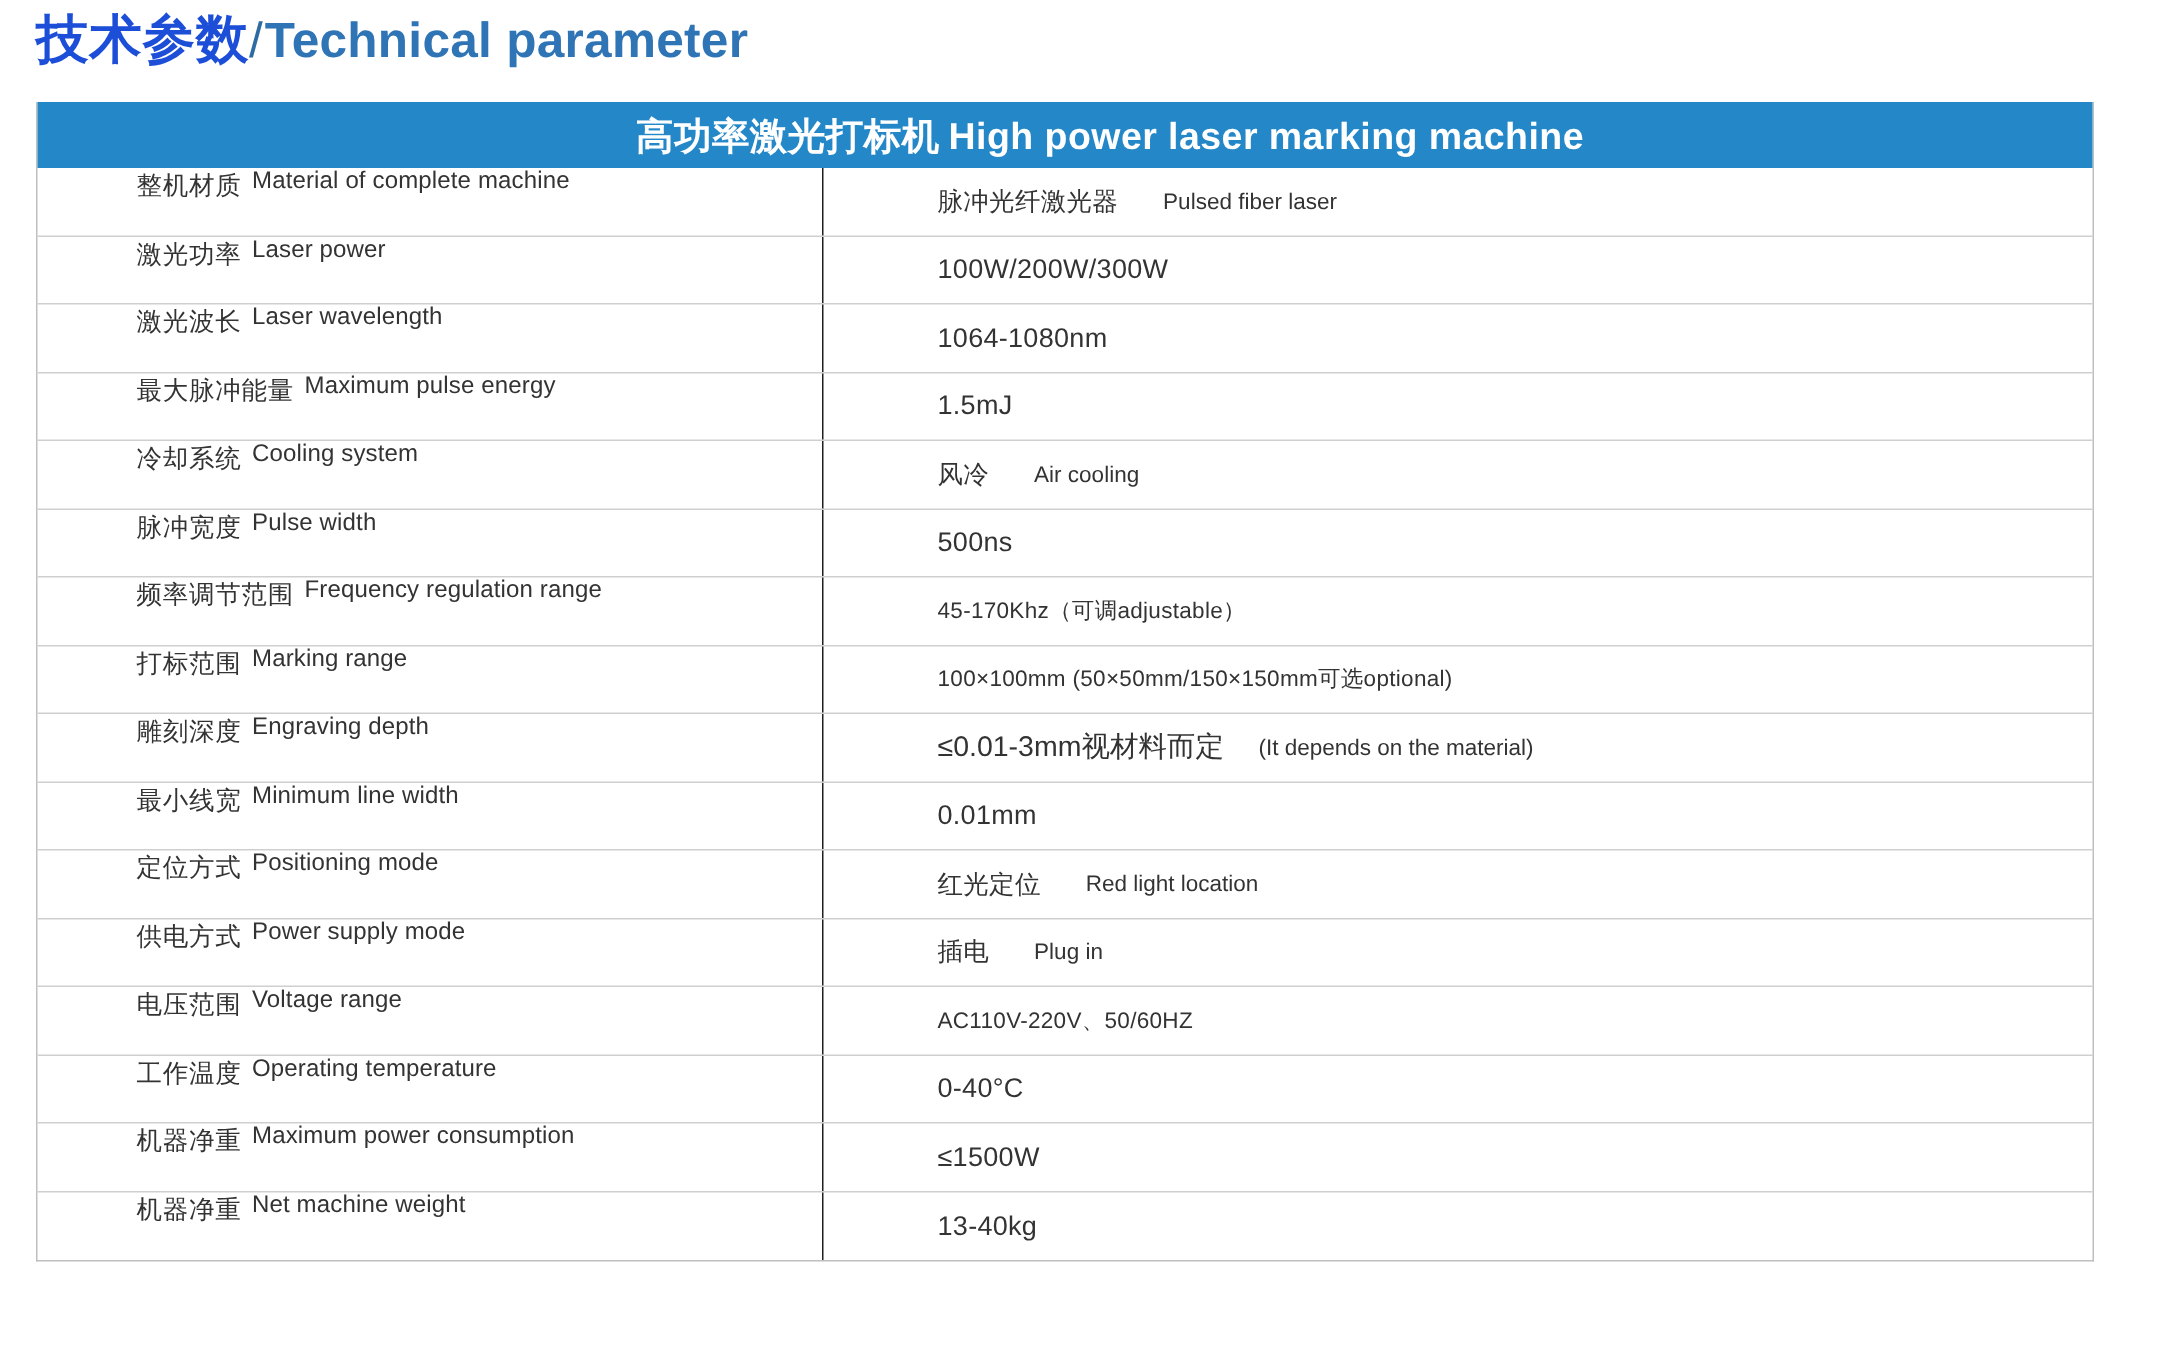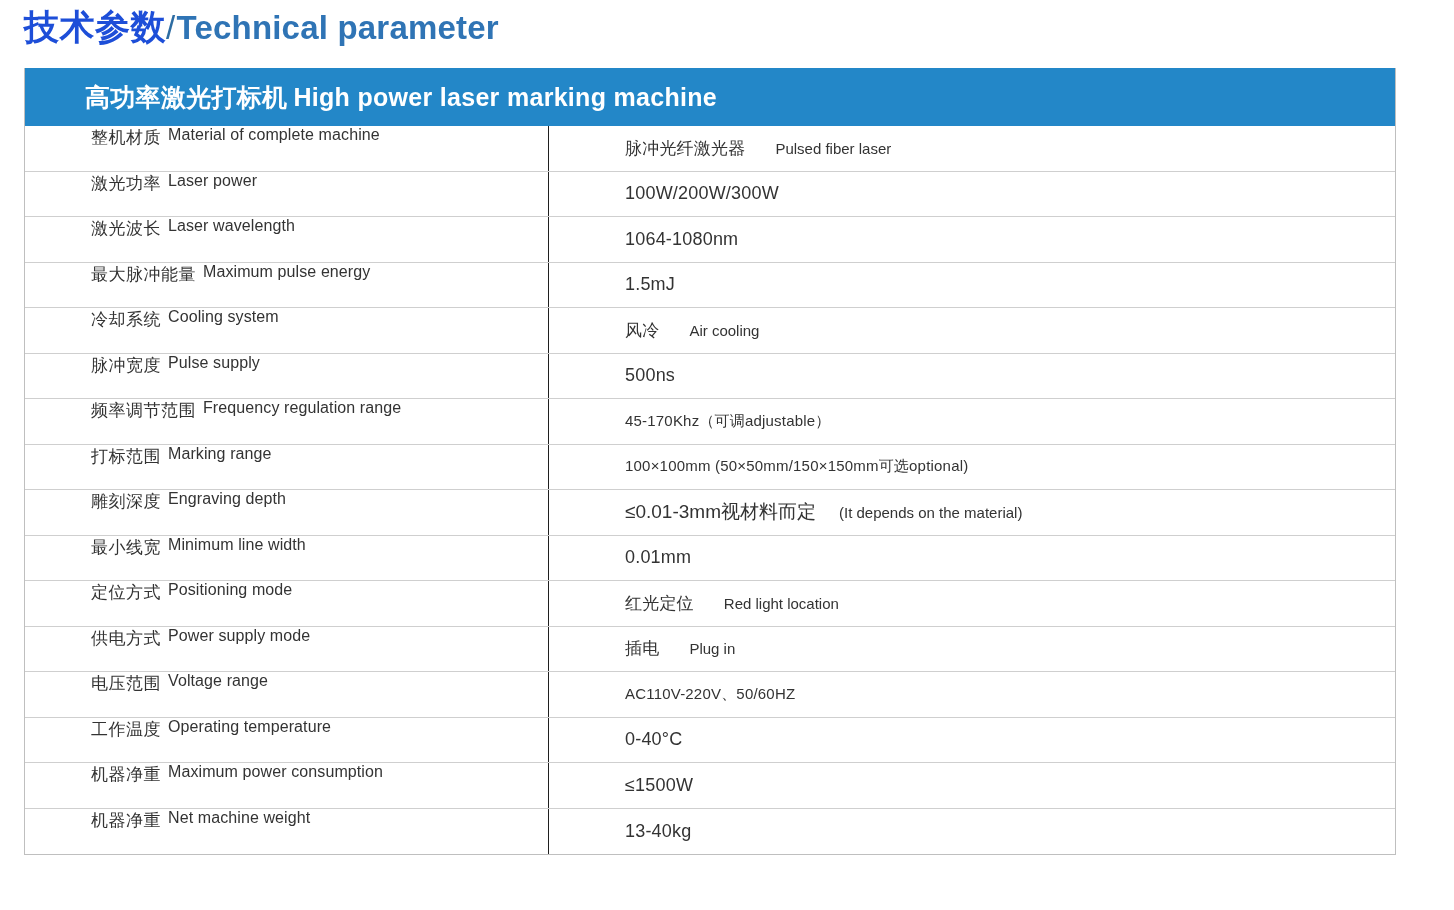--- a/index.html
+++ b/index.html
@@ -54,25 +54,25 @@
     left: 24px;
     top: 68px;
     width: 1372px;
     border: 1px solid #bfbfbf;
     border-top: none;
     box-sizing: border-box;
     background: #ffffff;
   }
 
   .spec-header {
-    height: 58px;
+    height: 44px;
     background: #2387c8;
     display: flex;
     align-items: center;
-    justify-content: flex-start;
+    justify-content: center;
     box-sizing: border-box;
   }
   .spec-header-text {
     color: #ffffff;
     font-size: 25px;
     font-weight: bold;
     letter-spacing: 0.3px;
     white-space: nowrap;
     
     padding-left: 60px;
@@ -217,21 +217,21 @@
             <span class="en">Cooling system</span>
           </div>
           <div class="cell-value">
             <span class="val-main cnval">风冷</span>
             <span class="val-sub">Air cooling</span>
           </div>
         </div>
         <div class="spec-row">
           <div class="cell-label">
             <span class="cn">脉冲宽度</span>
-            <span class="en">Pulse supply</span>
+            <span class="en">Pulse width</span>
           </div>
           <div class="cell-value">
             <span class="val-main">500ns</span>
           </div>
         </div>
         <div class="spec-row">
           <div class="cell-label">
             <span class="cn">频率调节范围</span>
             <span class="en">Frequency regulation range</span>
           </div>

